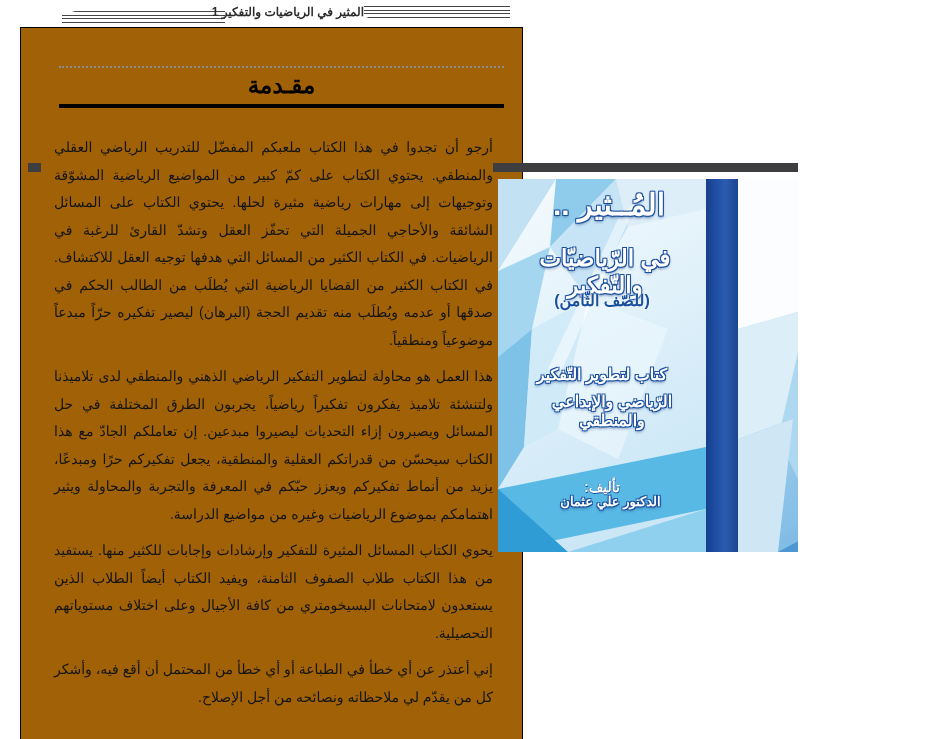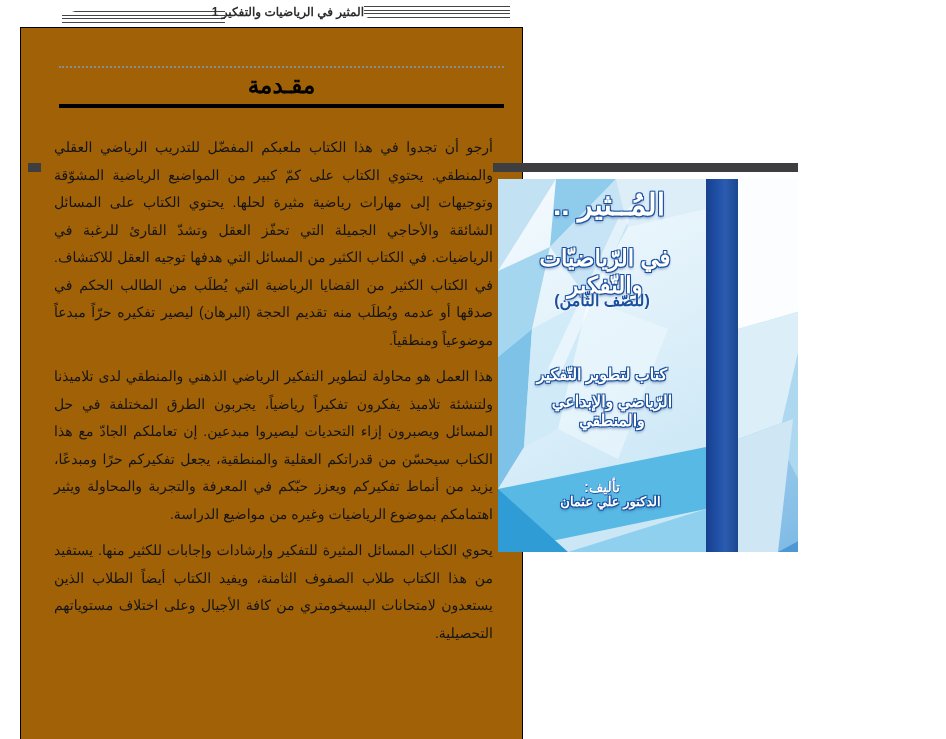--- a/index.html
+++ b/index.html
@@ -74,20 +74,21 @@
 
   <div class="doc-page">
     <div class="title-block">
       <div class="rule-dotted"></div>
       <div class="page-title">مقـدمة</div>
       <div class="rule-thick"></div>
     </div>
     <p class="body">أرجو أن تجدوا في هذا الكتاب ملعبكم المفضّل للتدريب الرياضي العقلي والمنطقي. يحتوي الكتاب على كمّ كبير من المواضيع الرياضية المشوّقة وتوجيهات إلى مهارات رياضية مثيرة لحلها. يحتوي الكتاب على المسائل الشائقة والأحاجي الجميلة التي تحفّز العقل وتشدّ القارئ للرغبة في الرياضيات. في الكتاب الكثير من المسائل التي هدفها توجيه العقل للاكتشاف. في الكتاب الكثير من القضايا الرياضية التي يُطلَب من الطالب الحكم في صدقها أو عدمه ويُطلَب منه تقديم الحجة (البرهان) ليصير تفكيره حرّاً مبدعاً موضوعياً ومنطقياً.</p>
     <p class="body">هذا العمل هو محاولة لتطوير التفكير الرياضي الذهني والمنطقي لدى تلاميذنا ولتنشئة تلاميذ يفكرون تفكيراً رياضياً، يجربون الطرق المختلفة في حل المسائل ويصبرون إزاء التحديات ليصيروا مبدعين. إن تعاملكم الجادّ مع هذا الكتاب سيحسّن من قدراتكم العقلية والمنطقية، يجعل تفكيركم حرًا ومبدعًا، يزيد من أنماط تفكيركم ويعزز حبّكم في المعرفة والتجربة والمحاولة ويثير اهتمامكم بموضوع الرياضيات وغيره من مواضيع الدراسة.</p>
     <p class="body">يحوي الكتاب المسائل المثيرة للتفكير وإرشادات وإجابات للكثير منها. يستفيد من هذا الكتاب طلاب الصفوف الثامنة، ويفيد الكتاب أيضاً الطلاب الذين يستعدون لامتحانات البسيخومتري من كافة الأجيال وعلى اختلاف مستوياتهم التحصيلية.</p>
+    <p class="body">إني أعتذر عن أي خطأ في الطباعة أو أي خطأ من المحتمل أن أقع فيه، وأشكر كل من يقدّم لي ملاحظاته ونصائحه من أجل الإصلاح.</p>
 
   </div>
 
   <div class="margin-dash"></div>
   <div class="top-bar"></div>
 
   <div class="cover">
 
     <div class="front">
       <svg viewBox="0 0 208 373" preserveAspectRatio="none">

